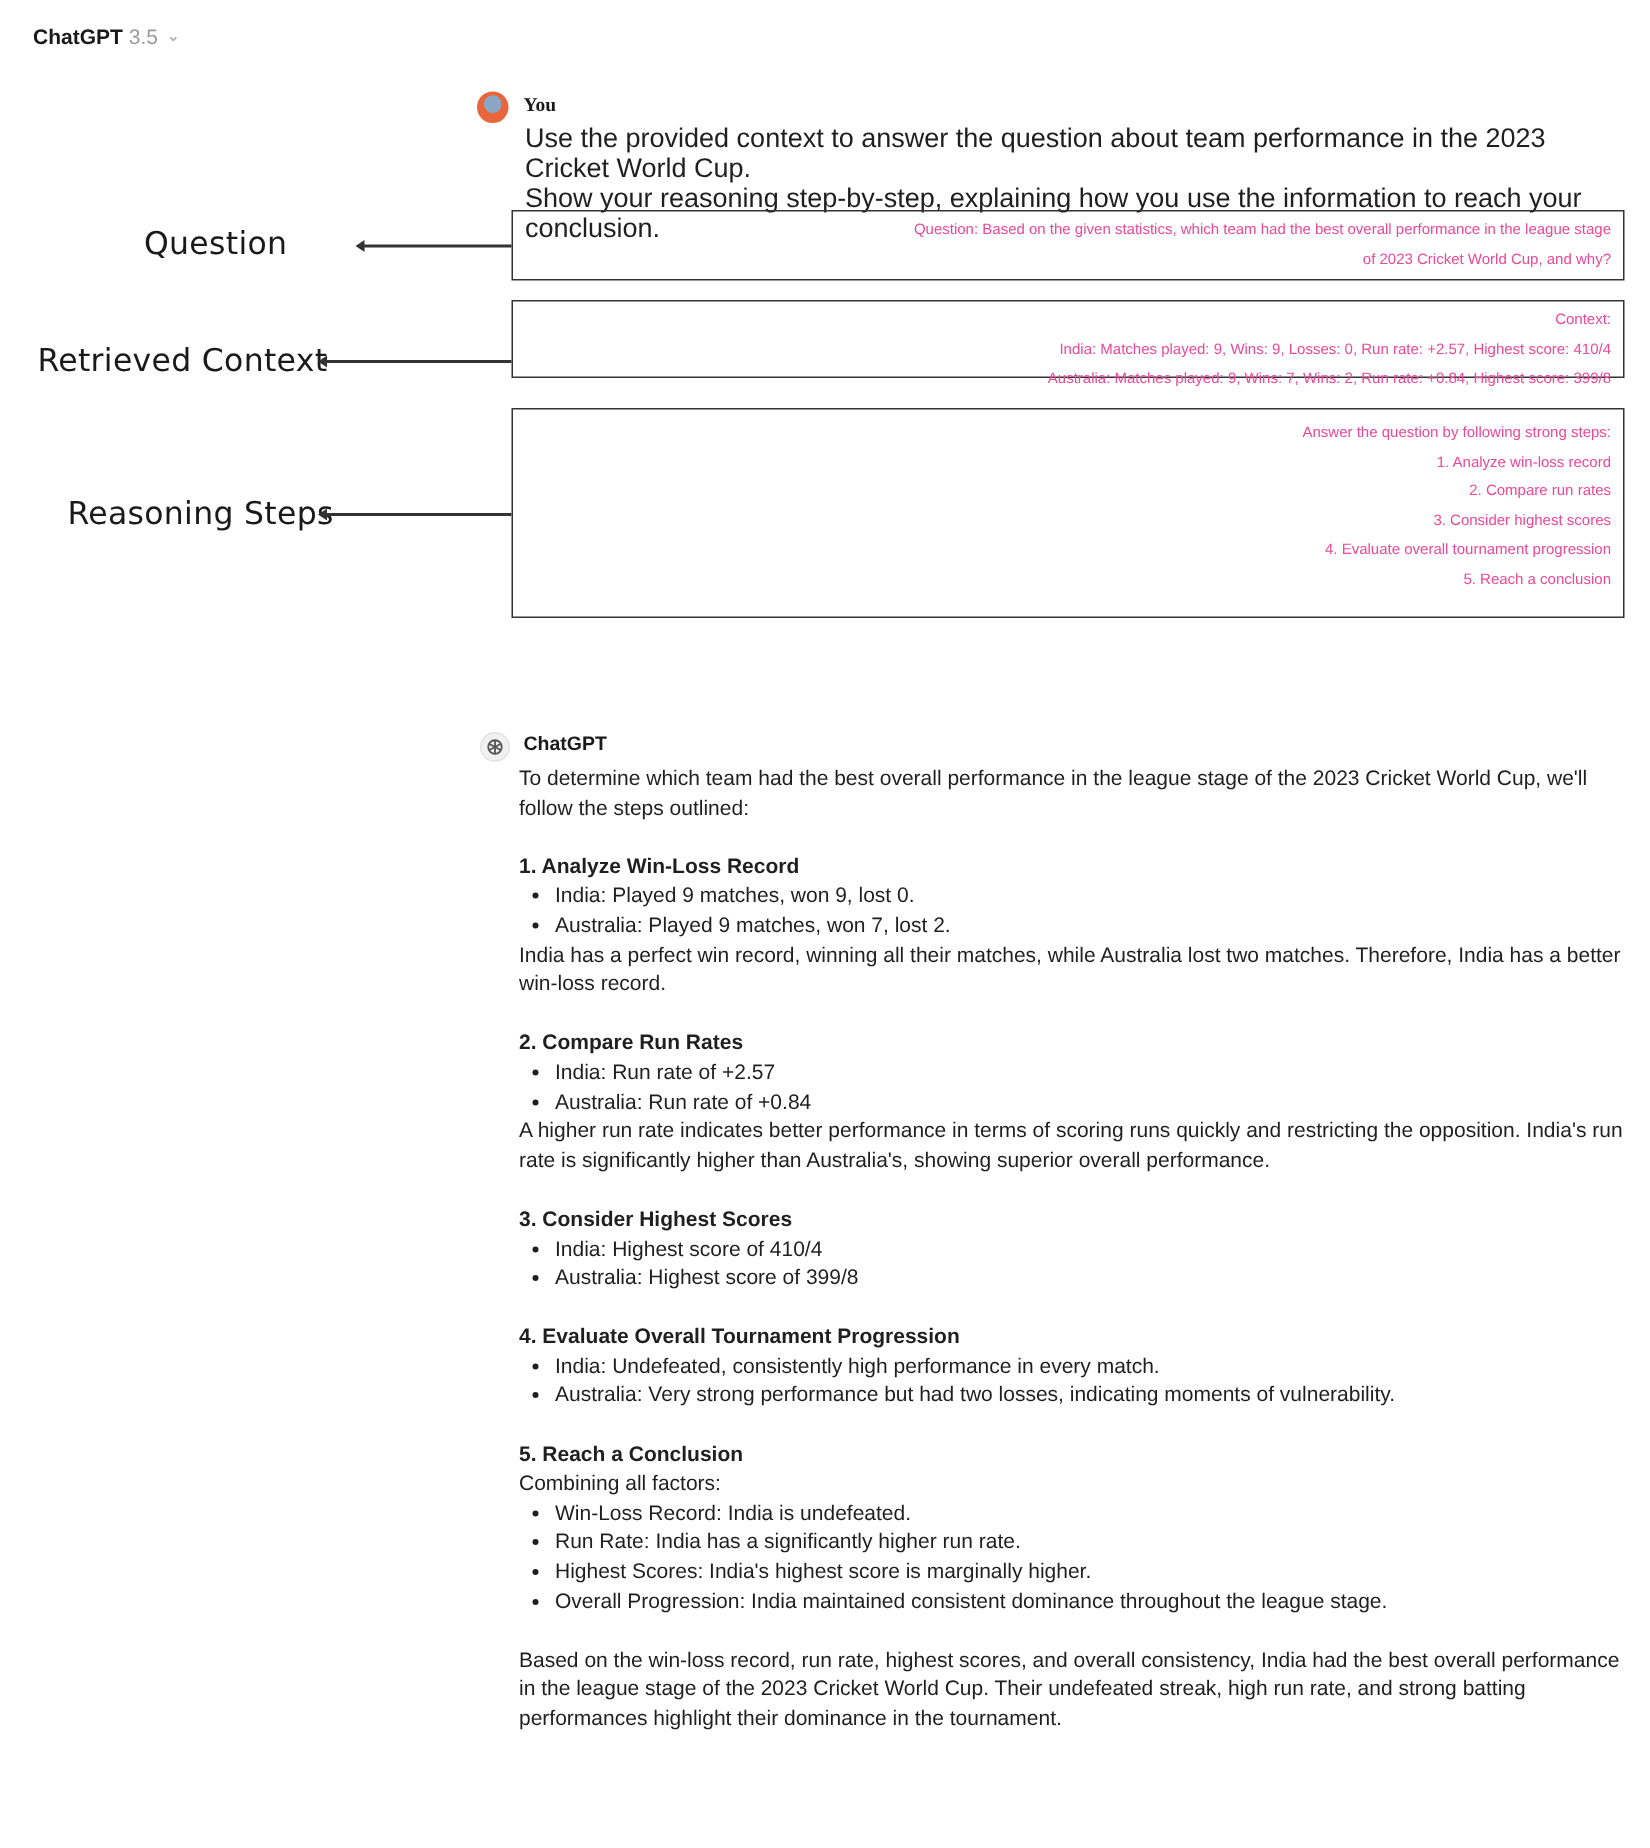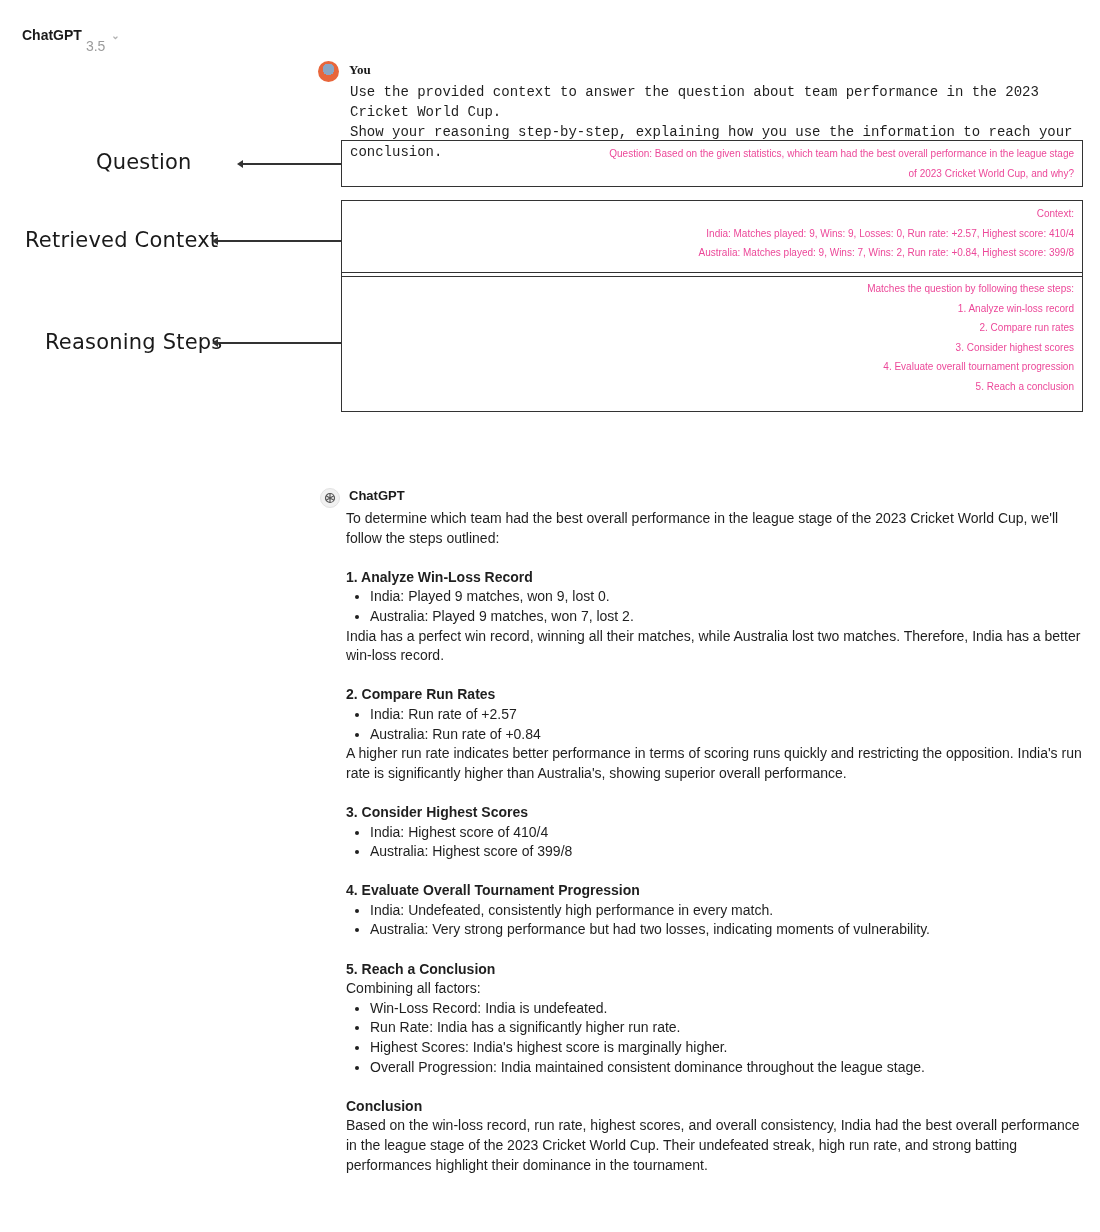--- a/index.html
+++ b/index.html
@@ -1,28 +1,28 @@
 <!DOCTYPE html>
 <html><head>
 <meta charset="utf-8">
 <style>
   html, body { margin: 0; padding: 0; background: #ffffff; }
   body { width: 1100px; height: 1232px; position: relative; overflow: hidden;
          font-family: "Liberation Sans", sans-serif; color: #0d0d0d; }
   .abs { position: absolute; }
   .model-title { left: 22px; top: 16px; font-size: 14px; font-weight: bold; color: #1a1a1a; display: flex; align-items: center; gap: 4px; cursor: pointer; }
-  .model-ver { font-weight: normal; color: #9b9b9b; margin-top: 22px; }
+  .model-ver { font-weight: normal; color: #9b9b9b; }
   .chev { color: #b0b0b0; font-size: 10px; margin-left: 2px; }
 
   .avatar-user { left: 318px; top: 61px; width: 21px; height: 21px; border-radius: 50%;
                  background: radial-gradient(circle at 50% 40%, #8aa6c4 0 35%, #e8663b 36% 100%); }
   .avatar-gpt { left: 320px; top: 488px; width: 18px; height: 18px; border-radius: 50%;
                 background: #f1f1f1; border: 1px solid #e2e2e2; display: flex; align-items: center; justify-content: center; }
   .speaker { font-size: 13px; font-weight: bold; color: #1a1a1a; }
-  .msg-text { font-size: 14px; line-height: 20px; color: #1f1f1f; font-family: Liberation Mono, monospace; }
+  .msg-text { font-size: 18px; line-height: 20px; color: #1f1f1f; }
 
   .box { position: absolute; border: 1.5px solid #333; box-sizing: border-box; padding: 3px 8px;
          font-size: 10px; line-height: 19.5px; color: #ec4899; text-align: right; }
 
   .anno-label { font-size: 21px; color: #1a1a1a; font-family: "DejaVu Sans", sans-serif; letter-spacing: 0.2px; }
   .arrow { position: absolute; height: 2px; background: #333; }
   .arrow::before { content: ""; position: absolute; left: -2px; top: -3px; border-right: 6px solid #333;
                    border-top: 4px solid transparent; border-bottom: 4px solid transparent; }
 
   .resp { left: 346px; top: 509px; width: 740px; font-size: 14px; line-height: 19.6px; color: #1f1f1f; }
@@ -46,28 +46,28 @@
 <div class="abs msg-text" style="left:350px; top:82px; width:740px;">
   <div>Use the provided context to answer the question about team performance in the 2023 Cricket World Cup.</div>
   <div>Show your reasoning step-by-step, explaining how you use the information to reach your conclusion.</div>
 </div>
 
 <div class="box" style="left:341px; top:140px; width:742px; height:47px;">
   <div>Question: Based on the given statistics, which team had the best overall performance in the league stage</div>
   <div>of 2023 Cricket World Cup, and why?</div>
 </div>
 
-<div class="box" style="left:341px; top:200px; width:742px; height:77px;">
+<div class="box" style="left:341px; top:200px; width:742px; height:52px;">
   <div>Context:</div>
   <div>India: Matches played: 9, Wins: 9, Losses: 0, Run rate: +2.57, Highest score: 410/4</div>
   <div>Australia: Matches played: 9, Wins: 7, Wins: 2, Run rate: +0.84, Highest score: 399/8</div>
 </div>
 
 <div class="box" style="left:341px; top:272px; width:742px; height:140px; padding-top:6px;">
-  <div>Matches the question by following these steps:</div>
+  <div>Answer the question by following strong steps:</div>
   <div>1. Analyze win-loss record</div>
   <div>2. Compare run rates</div>
   <div>3. Consider highest scores</div>
   <div>4. Evaluate overall tournament progression</div>
   <div>5. Reach a conclusion</div>
 </div>
 
 <div class="abs anno-label" style="left:96px; top:150px;">Question</div>
 <div class="arrow" style="left:239px; top:163px; width:102px;"></div>
 
@@ -129,16 +129,15 @@
     <p>Combining all factors:</p>
     <ul>
       <li>Win-Loss Record: India is undefeated.</li>
       <li>Run Rate: India has a significantly higher run rate.</li>
       <li>Highest Scores: India's highest score is marginally higher.</li>
       <li>Overall Progression: India maintained consistent dominance throughout the league stage.</li>
     </ul>
   </div>
 
   <div class="sec">
-    <h4>Conclusion</h4>
     <p>Based on the win-loss record, run rate, highest scores, and overall consistency, India had the best overall performance in the league stage of the 2023 Cricket World Cup. Their undefeated streak, high run rate, and strong batting performances highlight their dominance in the tournament.</p>
   </div>
 </div>
 
 </body></html>

